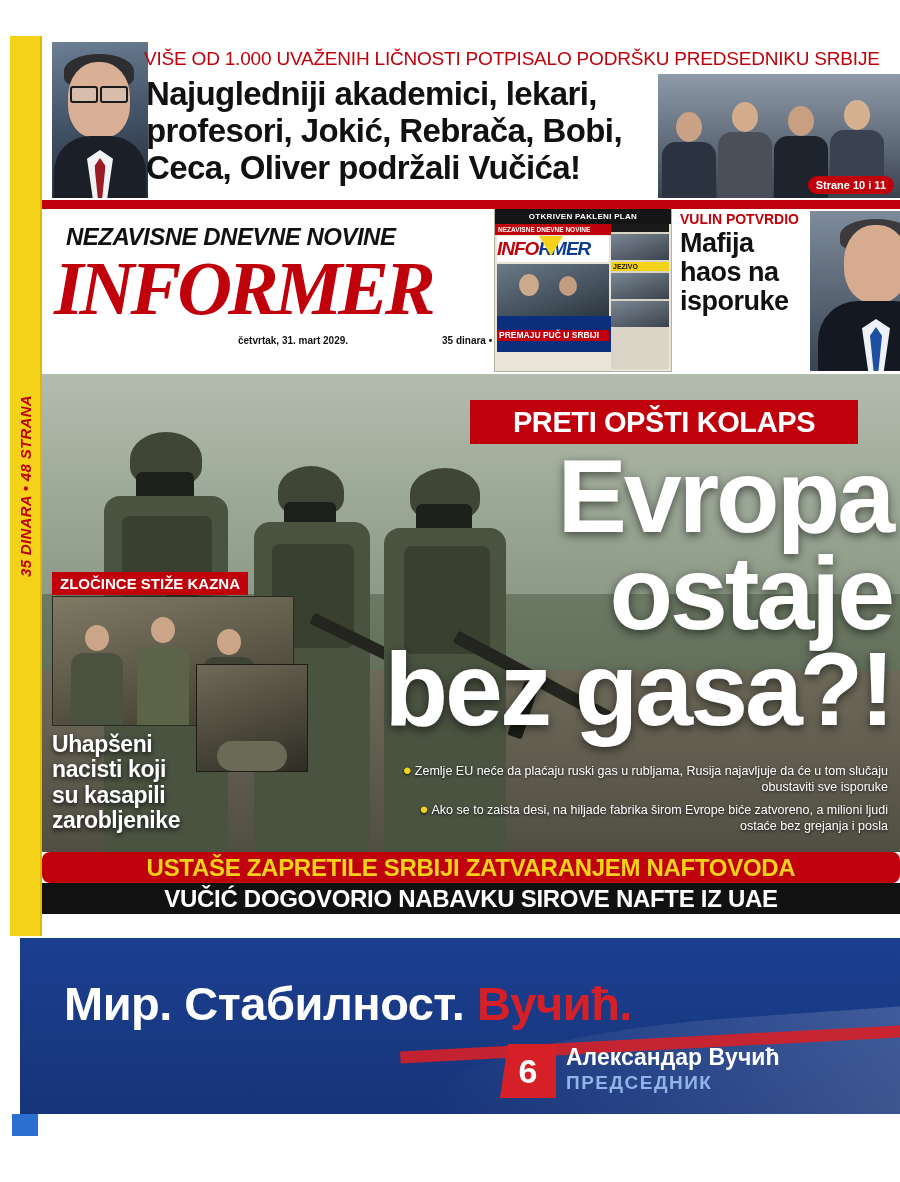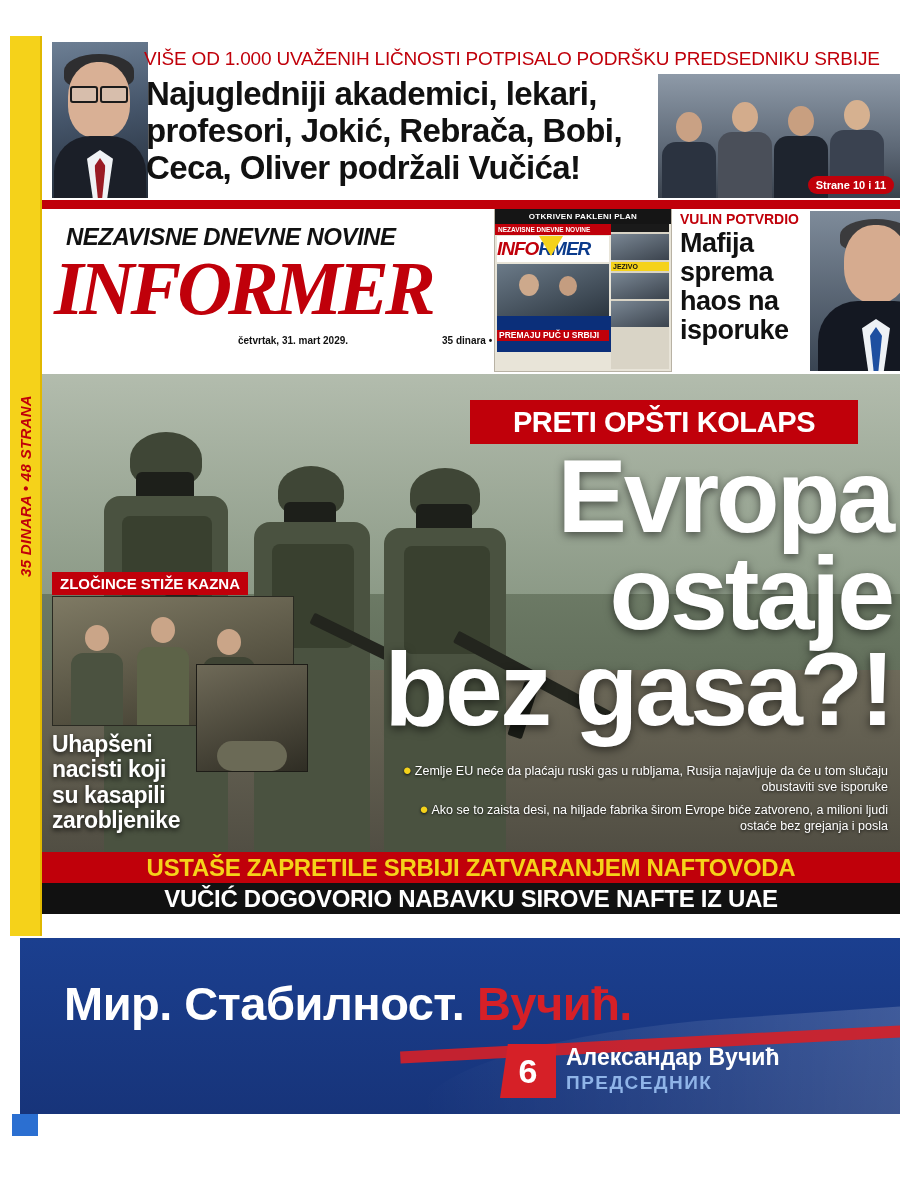--- a/index.html
+++ b/index.html
@@ -393,20 +393,21 @@
   
   .bar-red {
     position: absolute; left: 42px; top: 852px;
     width: 858px; height: 31px;
     background: #c0000a;
     color: #f5d21a;
     font-size: 24px; font-weight: bold;
     display: flex; align-items: center; justify-content: center;
     letter-spacing: -0.3px;
     white-space: nowrap;
+    border-radius: 8px;
   }
   .bar-black {
     position: absolute; left: 42px; top: 883px;
     width: 858px; height: 31px;
     background: #111111;
     color: #ffffff;
     font-size: 24px; font-weight: bold;
     display: flex; align-items: center; justify-content: center;
     letter-spacing: -0.3px;
     white-space: nowrap;
@@ -549,21 +550,20 @@
         <div class="ph"></div>
         <div class="ph"></div>
       </div>
       <div class="np-arrow"></div>
     </div>
 
     <div class="mh-vulin">
       <div class="vulin-kicker">VULIN POTVRDIO</div>
       <div class="vulin-title">
         <span class="ln">Mafija</span>
-        <span class="ln">sprema</span>
         <span class="ln">haos na</span>
         <span class="ln">isporuke</span>
       </div>
       <div class="vulin-photo">
         <div class="vhair"></div>
         <div class="vface"></div>
         <div class="vsuit"></div>
         <div class="vshirt"></div>
         <div class="vtie"></div>
       </div>

